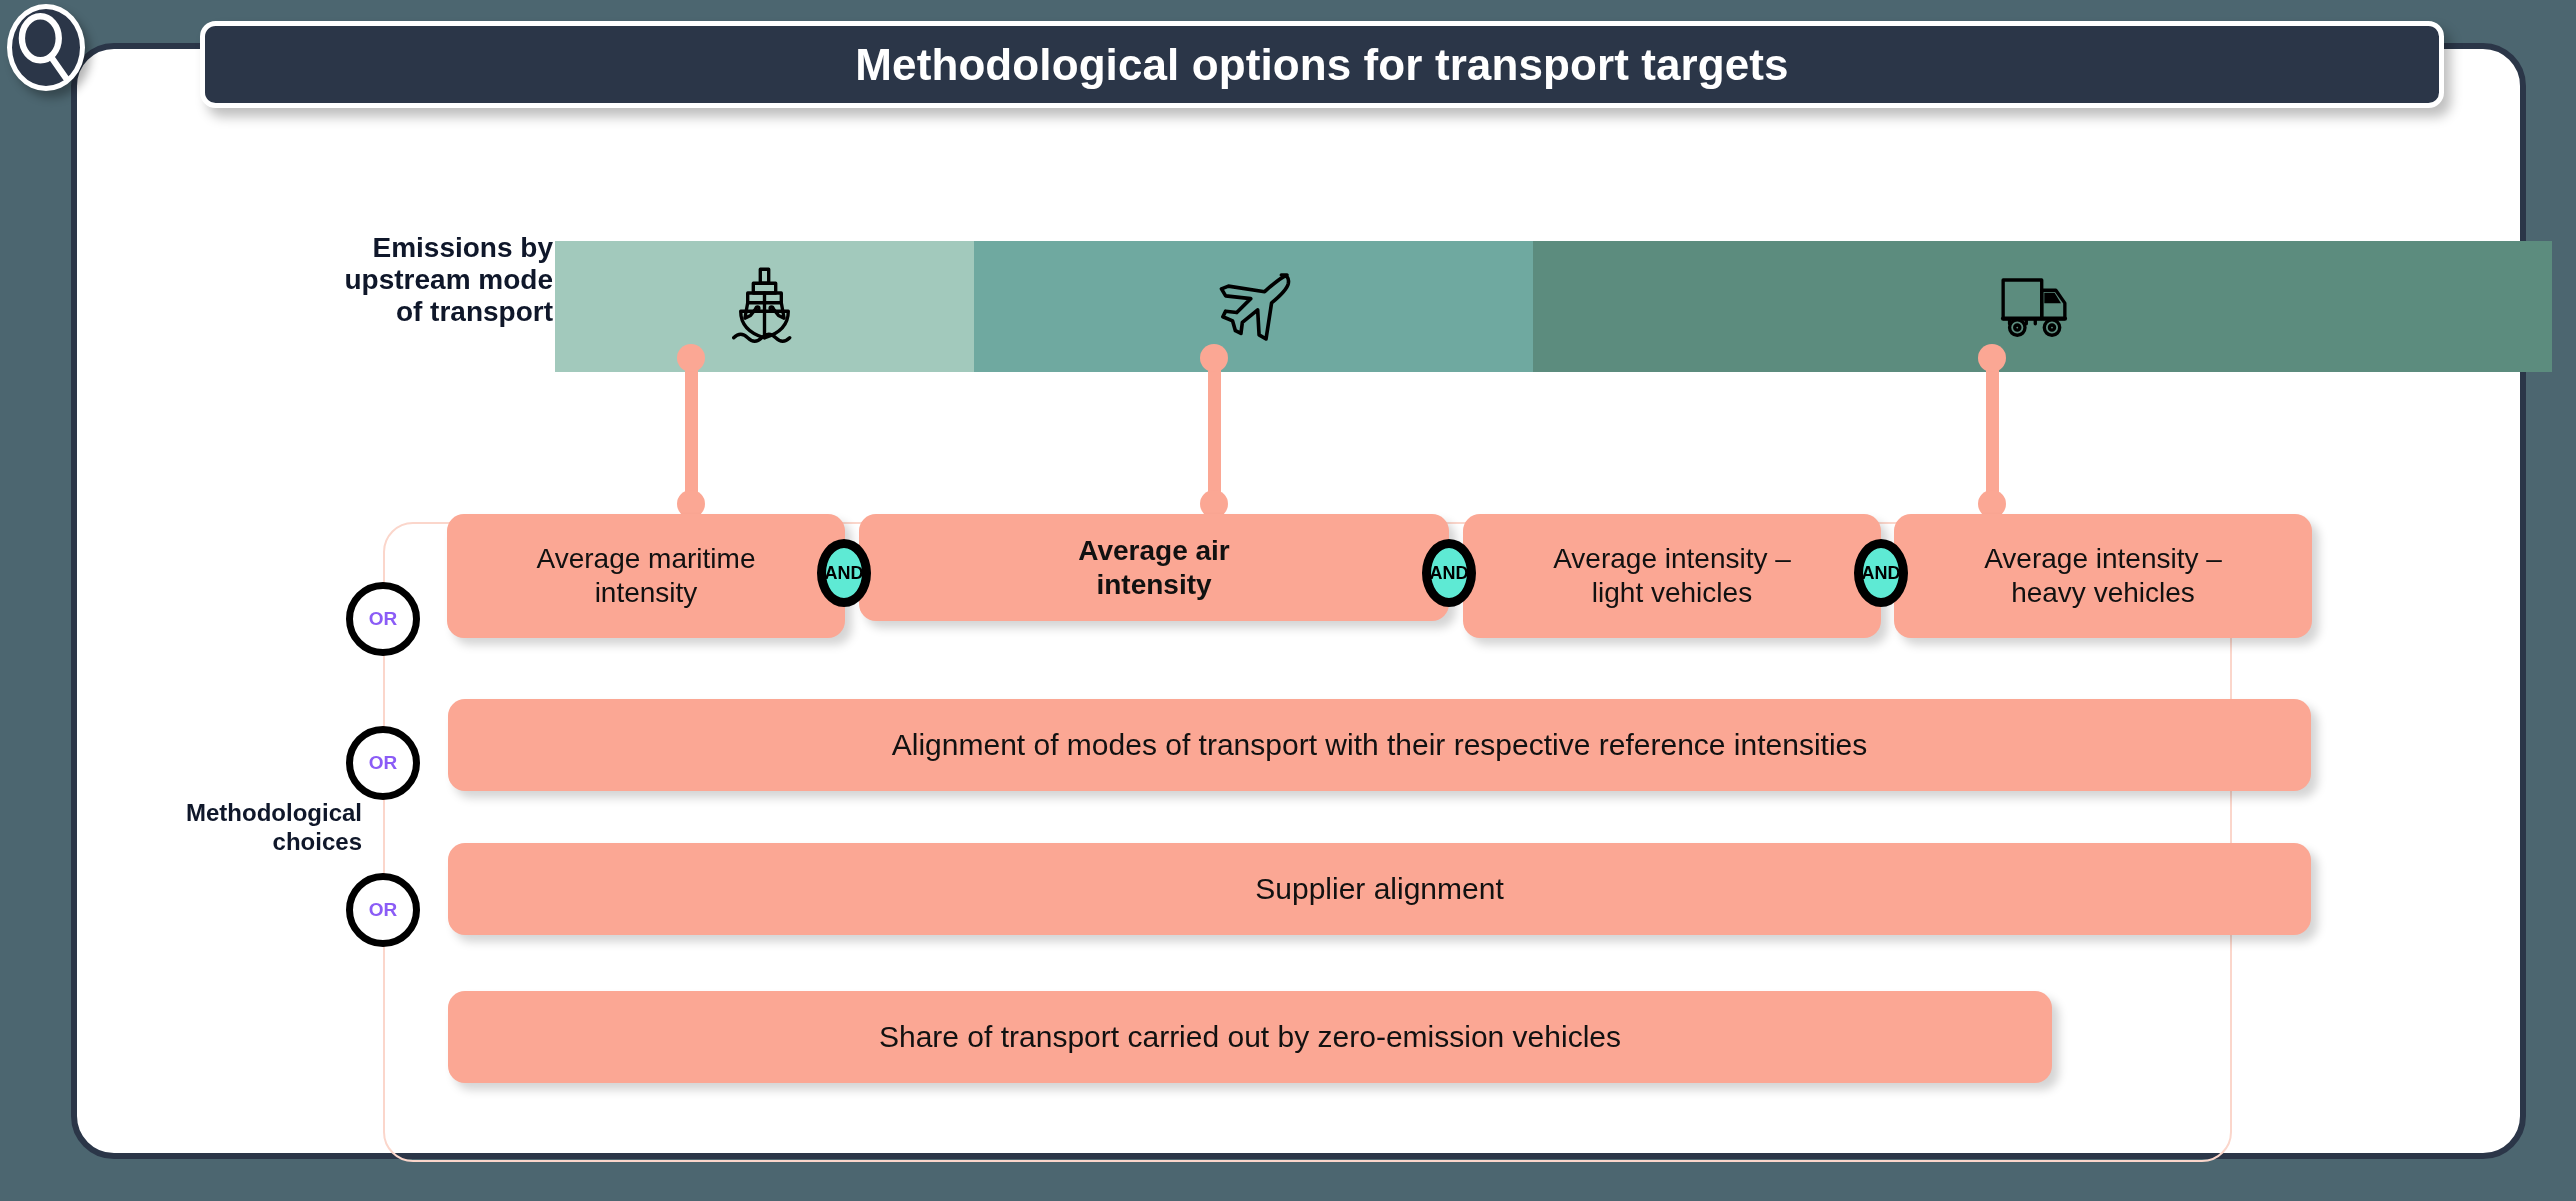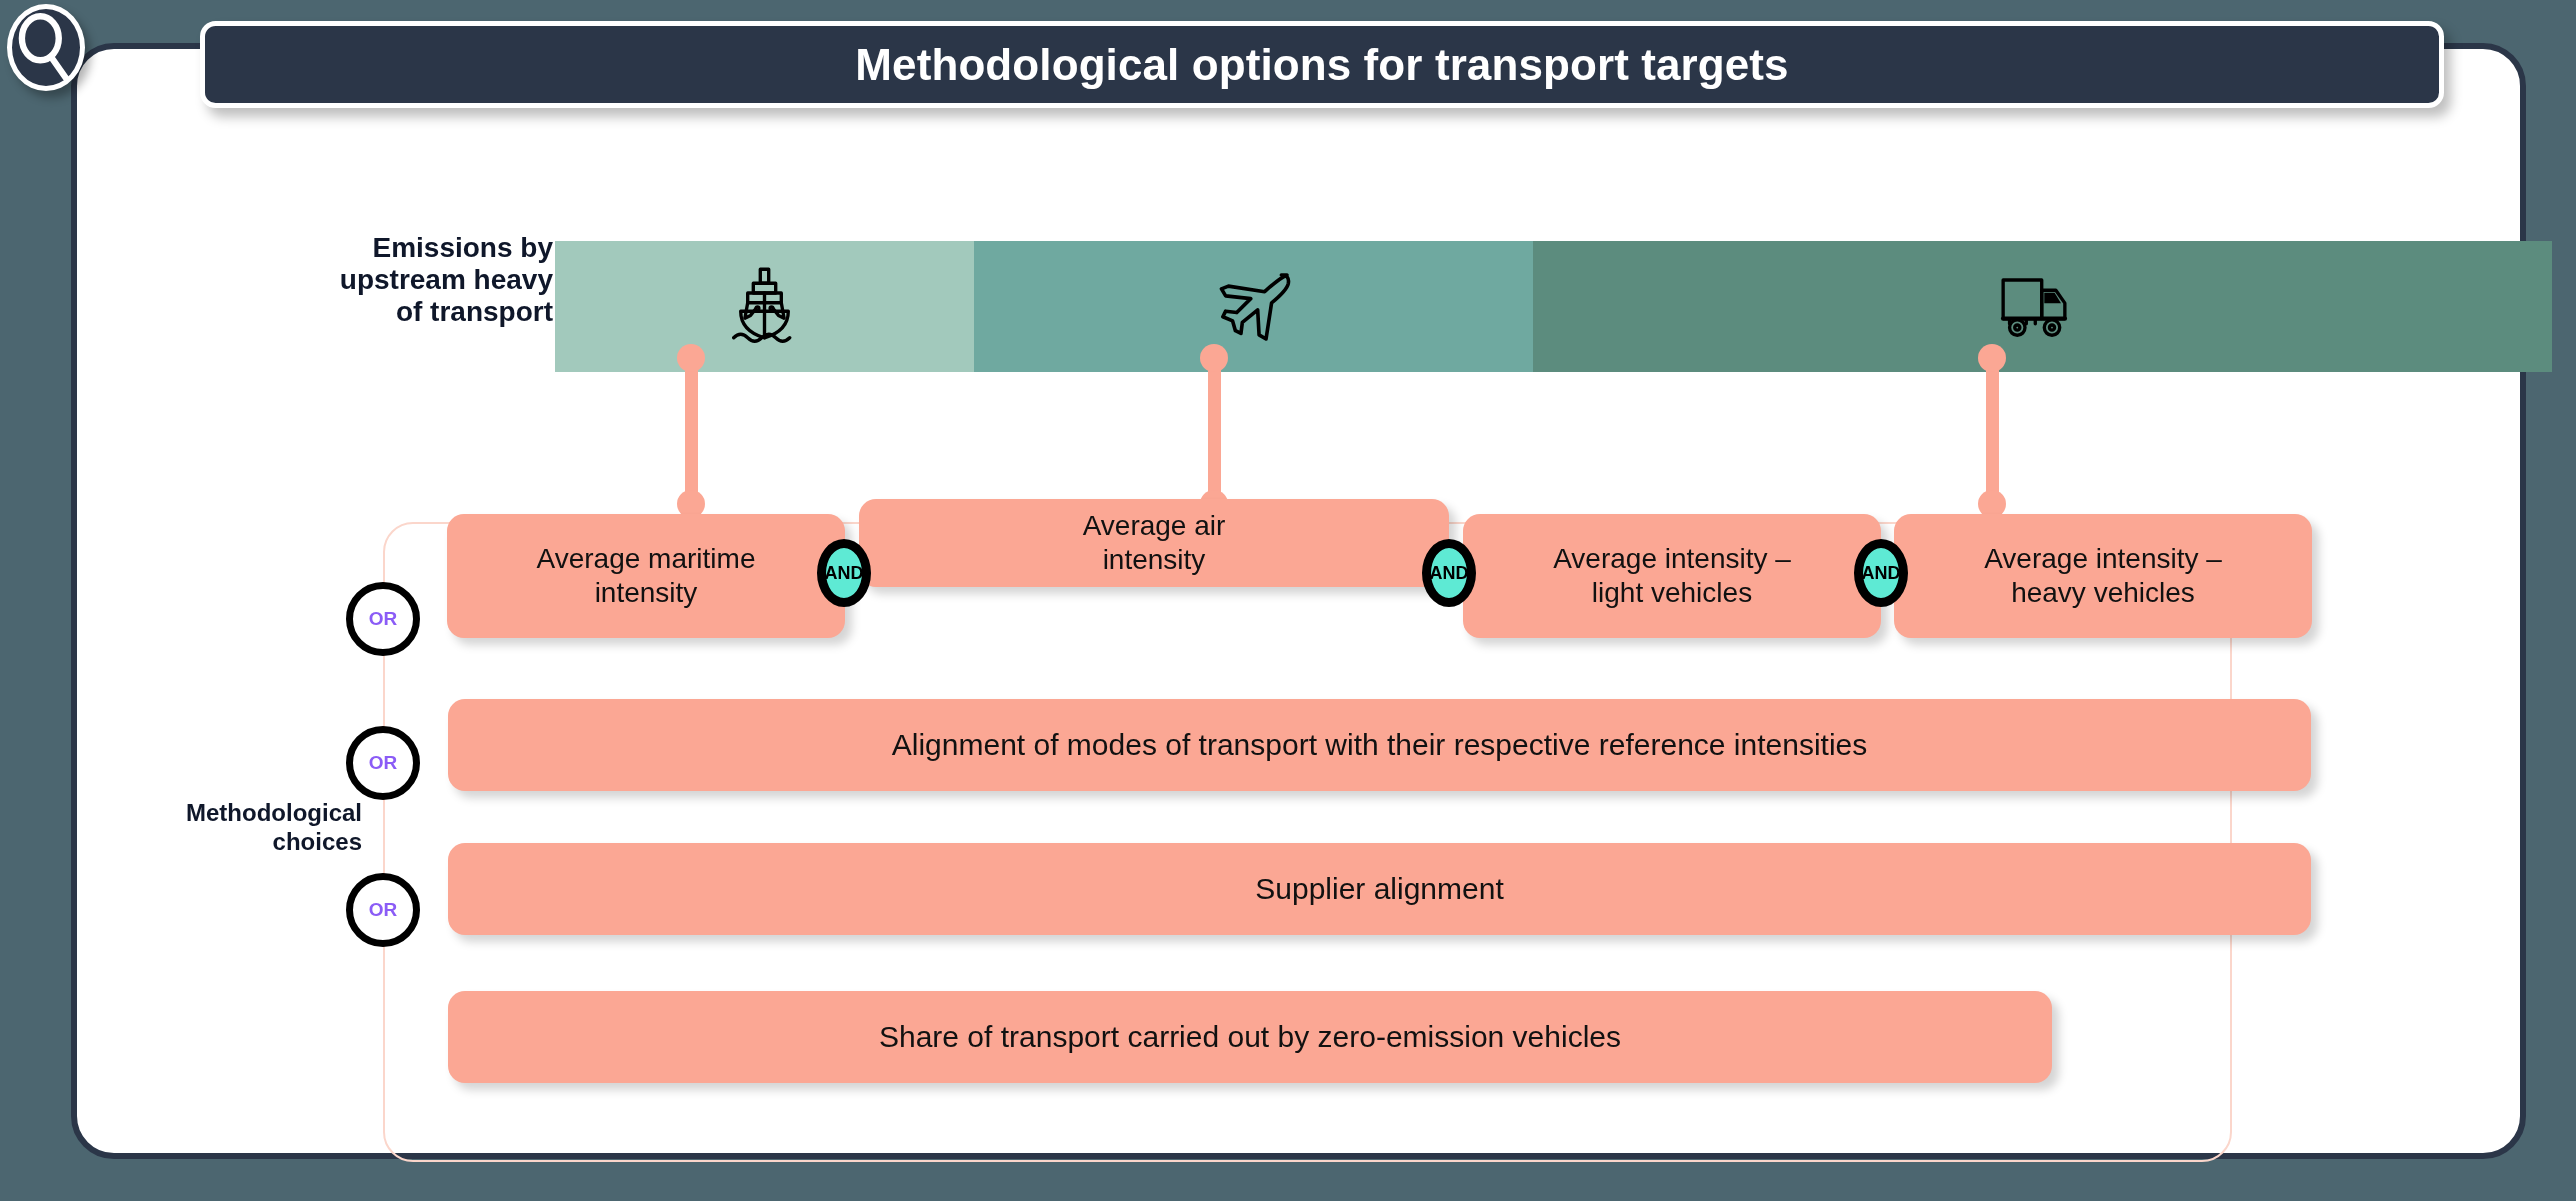--- a/index.html
+++ b/index.html
@@ -146,21 +146,21 @@
   .pbox-sm{font-size:28px;line-height:1.2;padding:0 11px;}
   .pbox-wide{font-size:30px;line-height:1.2;padding:6px 21px;}
 </style>
 </head>
 <body>
 
 <div class="card">
 
   <div class="label-modes">
     <span>Emissions by</span><br>
-    <span>upstream heavy</span><br>
+    <span>upstream mode</span><br>
     <span>of transport</span>
   </div>
 
   <div class="modebar">
     <div class="modeseg" style="width:419px;background:#a2c9bc;">
       <span>
         <svg width="91" height="84" viewBox="0 0 64 60" fill="none" stroke="#000" stroke-width="2.4" stroke-linecap="round" stroke-linejoin="round">
           <rect x="29" y="3" width="6" height="10"></rect>
           <rect x="24" y="13" width="16" height="7"></rect>
           <rect x="20" y="20" width="24" height="7"></rect>
@@ -225,21 +225,21 @@
 
   <div class="pbox pbox-sm" style="left:370px;top:465px;width:398px;height:124px;">
     <span>
       <span>Average maritime</span><br>
       <span>intensity</span>
     </span>
   </div>
 
   <div class="and-circle" style="left:740px;top:490px;">AND</div>
 
-  <div class="pbox pbox-sm" style="left:782px;top:450px;width:590px;height:88px;">
+  <div class="pbox pbox-sm" style="left:782px;top:465px;width:590px;height:107px;font-weight:bold;">
     <span>
       <span>Average air</span><br>
       <span>intensity</span>
     </span>
   </div>
 
   <div class="and-circle" style="left:1345px;top:490px;">AND</div>
 
   <div class="pbox pbox-sm" style="left:1386px;top:465px;width:418px;height:124px;">
     <span>

